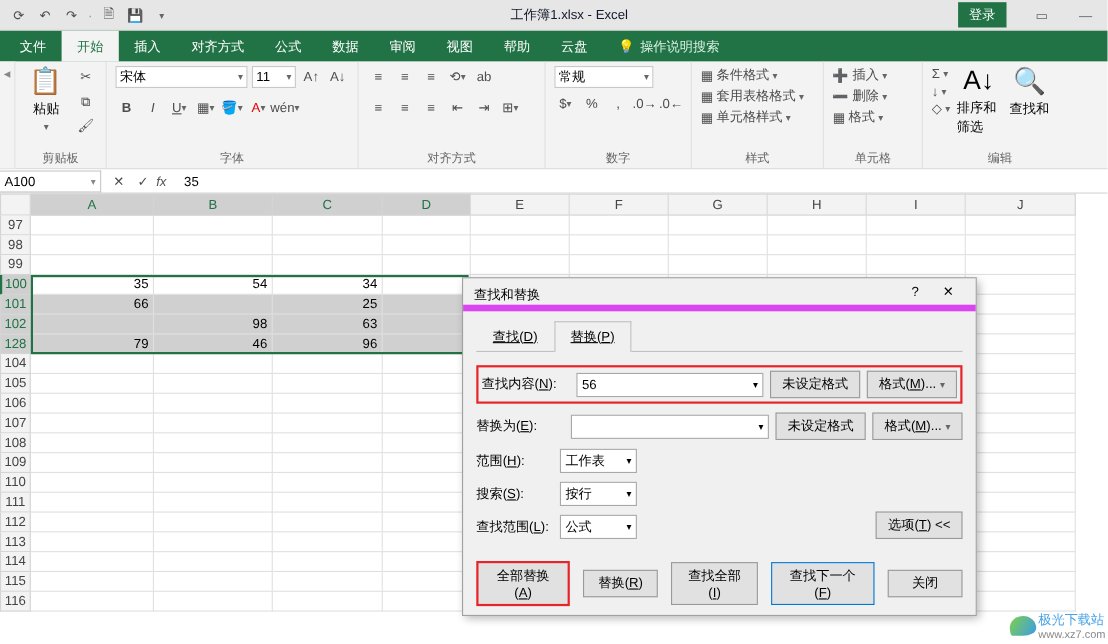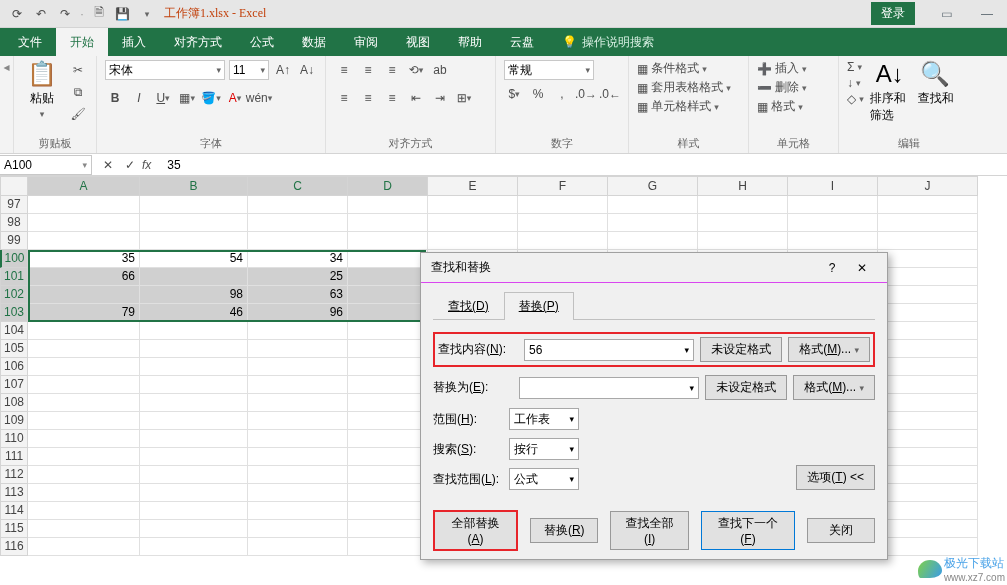--- a/index.html
+++ b/index.html
@@ -3,21 +3,21 @@
 <meta charset="utf-8">
 <style>
 * { margin: 0; padding: 0; box-sizing: border-box; font-family: "Microsoft YaHei", sans-serif; font-size: 12px; }
 body { background: #fff; width: 1007px; height: 585px; overflow: hidden; position: relative; }
 
 
 .titlebar { height: 28px; background: #e6e6e6; display: flex; align-items: center; border-bottom: 1px solid #d4d4d4; }
 .qat { display: flex; align-items: center; gap: 2px; padding: 0 6px; }
 .qat .btn { width: 22px; height: 22px; display: flex; align-items: center; justify-content: center; color: #4d4d4d; }
 .qat .divider { margin: 0 2px; color: #999; }
-.title-center { flex: 1; text-align: left; color: #c2410c; font-family: Liberation Serif, serif; }
+.title-center { flex: 1; text-align: center; color: #0f172a; }
 .title-right { display: flex; align-items: center; gap: 0; }
 .title-right .login { background: #217346; color: #fff; padding: 3px 10px; margin-right: 12px; }
 .title-right .winbtn { width: 40px; height: 24px; display: flex; align-items: center; justify-content: center; color: #5e6a72; }
 
 
 .ribbon-tabs { height: 28px; background: #217346; display: flex; align-items: center; padding-left: 4px; }
 .ribbon-tabs .tab { padding: 0 14px; height: 28px; display: flex; align-items: center; color: #fff; cursor: pointer; }
 .ribbon-tabs .tab.active { background: #f3f3f3; color: #217346; }
 .ribbon-tabs .tell { display: flex; align-items: center; color: #d7efe2; margin-left: 14px; gap: 5px; }
 
@@ -55,21 +55,21 @@
 .row-h.sel { background: #d0d0d0; color: #217346; }
 .row-h.active { background: #cfcfcf; color: #217346; border-left: 2px solid #217346;}
 .cells { position: absolute; top: 20px; left: 28px; }
 .crow { display: flex; height: 18px; }
 .cell { border-right: 1px solid #e0e0e0; border-bottom: 1px solid #e0e0e0; text-align: right; padding: 0 4px; line-height: 17px; }
 .crow.sel .cell:nth-child(-n+4) { background: #d0d0d0; text-align: right; }
 .selection-border { position: absolute; border: 2px solid #217346; pointer-events: none; }
 
 
 .dialog { position: absolute; background: #f0f0f0; border: 1px solid #a0a0a0; box-shadow: 3px 3px 8px rgba(0,0,0,0.3); }
-.dlg-title { height: 30px; display: flex; align-items: center; padding: 0 10px; border-bottom: 1px solid #d946ef; }
+.dlg-title { height: 30px; display: flex; align-items: flex-end; padding: 0 10px; border-bottom: 6px solid #d946ef; }
 .dlg-title .t { flex: 1; }
 .dlg-title .help, .dlg-title .close { width: 30px; height: 24px; display: flex; align-items: center; justify-content: center; }
 .dlg-body { padding: 8px 12px 12px; }
 .dlg-tabs { display: flex; border-bottom: 1px solid #c0c0c0; margin-bottom: 12px; text-decoration: underline; }
 .dlg-tab { padding: 5px 14px; border: 1px solid transparent; border-bottom: none; position: relative; top: 1px; }
 .dlg-tab.active { border-color: #c0c0c0; background: #f0f0f0; }
 .dlg-row { display: flex; align-items: center; margin-bottom: 8px; gap: 6px; }
 .dlg-row .lbl { width: 80px; }
 .dlg-row .combo { border: 1px solid #a8a8a8; background: #fff; height: 22px; display: flex; align-items: center; padding: 0 4px; }
 .dlg-row .combo .dd { margin-left: auto; font-size: 9px; }
@@ -314,21 +314,21 @@
       <div class="col-h" style="width: 90px;">I</div>
       <div class="col-h" style="width: 100px;">J</div>
     </div>
   <div class="row-headers" id="rowheaders">
       <div class="row-h">97</div>
       <div class="row-h">98</div>
       <div class="row-h">99</div>
       <div class="row-h sel active">100</div>
       <div class="row-h sel">101</div>
       <div class="row-h sel">102</div>
-      <div class="row-h sel">103</div>
+      <div class="row-h sel">128</div>
       <div class="row-h">104</div>
       <div class="row-h">105</div>
       <div class="row-h">106</div>
       <div class="row-h">107</div>
       <div class="row-h">108</div>
       <div class="row-h">109</div>
       <div class="row-h">110</div>
       <div class="row-h">111</div>
       <div class="row-h">112</div>
       <div class="row-h">113</div>

